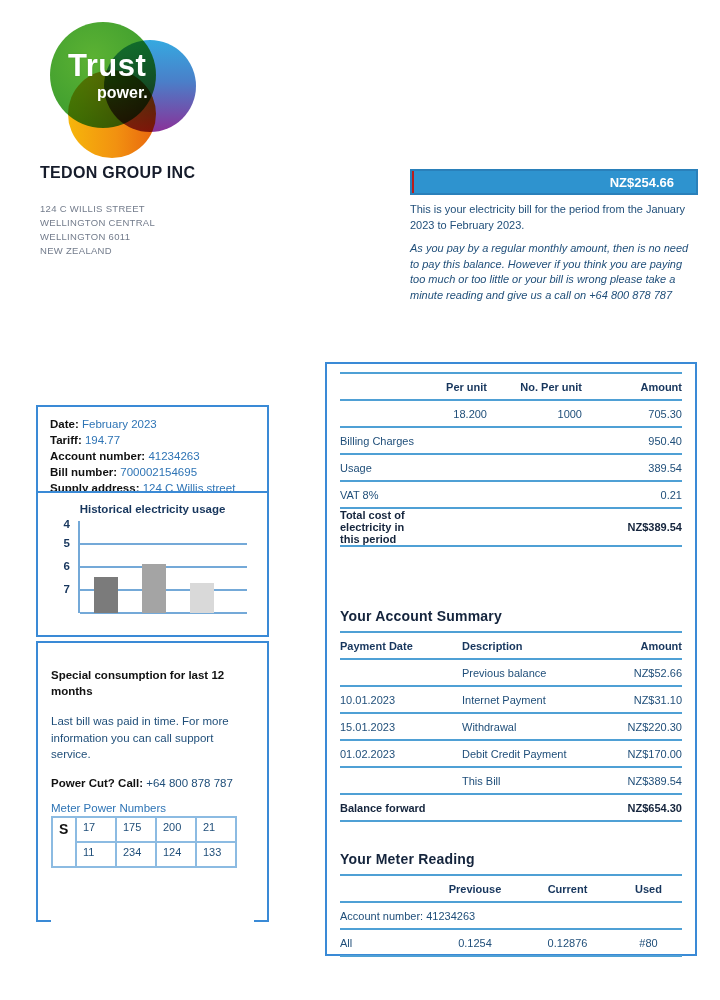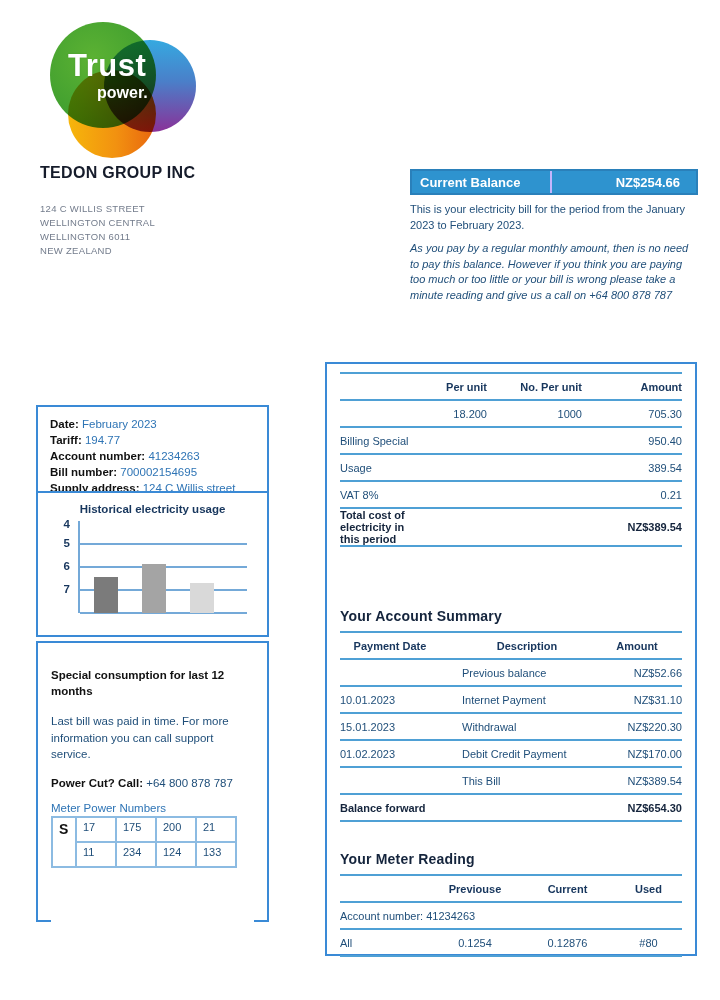--- a/index.html
+++ b/index.html
@@ -28,21 +28,21 @@
   .customer .name { font-size:16px; font-weight:bold; color:#161c2b; letter-spacing:0.3px; margin-bottom:20px; }
   .customer .addr { font-size:9.5px; color:#737c8c; letter-spacing:0.3px; line-height:14px; }
 
   
   .balance { position:absolute; left:410px; top:169px; width:288px; }
   .balance-bar {
     display:flex; align-items:stretch; height:26px; background:#2e93cf;
     border:2px solid #2a80ba; color:#ffffff; font-weight:bold; font-size:13px;
   }
   .balance-bar .bl { flex:0 0 138px; display:flex; align-items:center; padding-left:8px; }
-  .balance-bar .br { flex:1; display:flex; align-items:center; justify-content:flex-end; padding-right:16px; border-left:2px solid #c4b5fd; }
+  .balance-bar .br { flex:1; display:flex; align-items:center; justify-content:flex-end; padding-right:22px; border-left:2px solid #b91c1c; }
   .balance p { font-size:11px; line-height:15.5px; color:#1f4e79; margin-top:7px; width:286px; }
   .balance p + p { margin-top:8px;font-style:italic; }
 
   
   .lbox { position:absolute; left:36px; width:233px; border:2px solid #3a8ad6; background:#fff; }
   .box-info  { top:358px; height:129px; padding:9px 12px;margin-top:47px; }
   .box-chart { top:491px; height:146px; padding:6px 8px; }
   .box-cons  { top:641px; height:281px; padding:12px 13px; border-bottom:none; }
   .box-cons .corner { position:absolute; bottom:0; width:13px; height:2px; background:#3a8ad6; }
   .box-cons .corner.cl { left:0; } .box-cons .corner.cr { right:0; }
@@ -79,21 +79,21 @@
     position:absolute; left:325px; top:362px; width:372px; height:594px;
     border:2px solid #3a8ad6; background:#fff; padding:8px 13px;
   }
   .sec-title { font-size:14px; font-weight:bold; color:#14243c; letter-spacing:0.2px; margin-bottom:7px; }
   .rule { height:2px; background:#4fa0d5; }
   .trow { display:grid; align-items:center; min-height:25px; font-size:11px; }
   .trow.hdr { font-weight:bold; color:#17365d; }
   .grid-calc { grid-template-columns:1fr 70px 95px 100px; }
   .grid-calc .c2, .grid-calc .c3, .grid-calc .c4 { text-align:right; }
   .grid-sum { grid-template-columns:100px 1fr 90px; }
-  .grid-sum.hdr .c1, .grid-sum.hdr .c2, .grid-sum.hdr .c3 { text-align:center; }
+  .grid-sum.hdr .c1, .grid-sum.hdr .c2, .grid-sum.hdr .c3 { }
   .grid-sum .c2 { padding-left:22px; }
   .grid-sum .c3 { text-align:right; }
   .grid-met { grid-template-columns:90px 90px 95px 1fr; }
   .grid-met .c2, .grid-met .c3, .grid-met .c4 { text-align:center; }
   .bold-row { font-weight:bold; color:#14243c; }
   .gap-lg { height:61px; } .gap-md { height:29px; }
 </style>
 </head>
 <body>
 
@@ -110,21 +110,20 @@
   <div class="customer">
     <div class="name">TEDON GROUP INC</div>
     <div class="addr">124 C WILLIS STREET</div>
     <div class="addr">WELLINGTON CENTRAL</div>
     <div class="addr">WELLINGTON 6011</div>
     <div class="addr">NEW ZEALAND</div>
   </div>
 
   <div class="balance">
     <div class="balance-bar">
-      <div class="bl">Current Balance</div>
       <div class="br">NZ$254.66</div>
     </div>
     <p>This is your electricity bill for the period from the January 2023 to February 2023.</p>
     <p>As you pay by a regular monthly amount, then is no need to pay this balance. However if you think you are paying too much or too little or your bill is wrong please take a minute reading and give us a call on +64 800 878 787</p>
   </div>
 
   <div class="lbox box-info">
     <div class="info-line">
       <span class="lbl">Date:</span>
       <span class="val">February 2023</span>
@@ -211,21 +210,21 @@
     </div>
     <div class="rule"></div>
     <div class="trow grid-calc">
       <div class="c1"></div>
       <div class="c2">18.200</div>
       <div class="c3">1000</div>
       <div class="c4">705.30</div>
     </div>
     <div class="rule"></div>
     <div class="trow grid-calc">
-      <div class="c1">Billing Special</div>
+      <div class="c1">Billing Charges</div>
       <div class="c2"></div>
       <div class="c3"></div>
       <div class="c4">950.40</div>
     </div>
     <div class="rule"></div>
     <div class="trow grid-calc">
       <div class="c1">Usage</div>
       <div class="c2"></div>
       <div class="c3"></div>
       <div class="c4">389.54</div>

